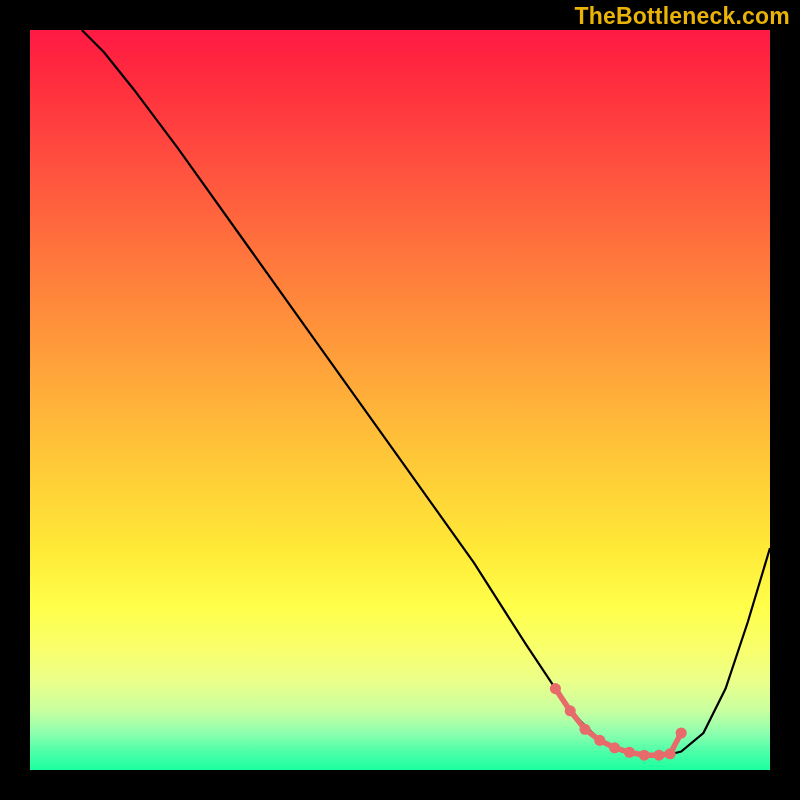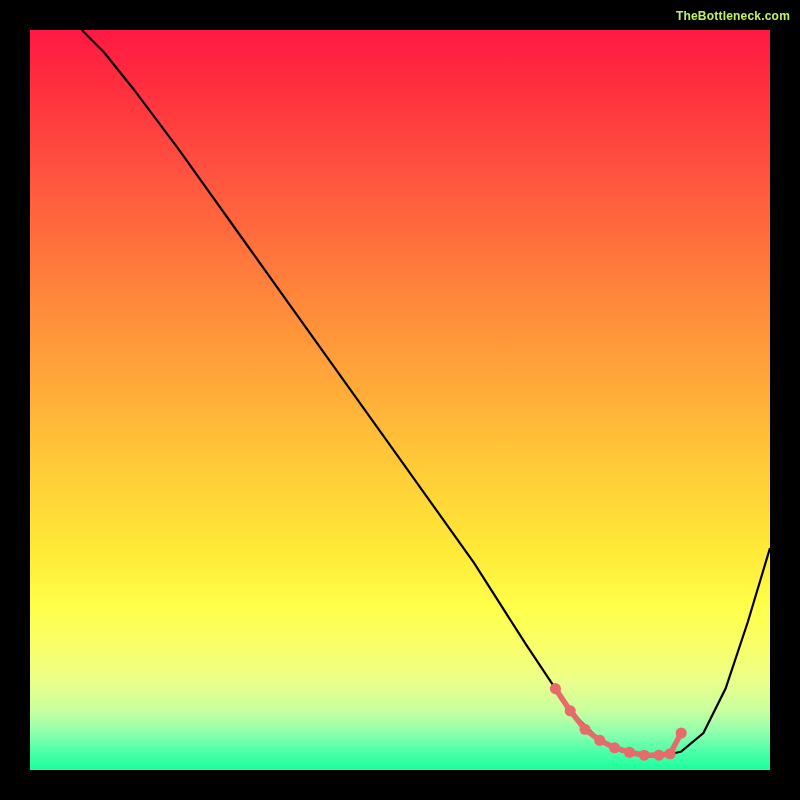--- a/index.html
+++ b/index.html
@@ -1,24 +1,24 @@
 <!DOCTYPE html>
 <html><head>
 <meta charset="utf-8">
 <style>
   * { margin: 0; padding: 0; box-sizing: border-box; }
   html, body { width: 800px; height: 800px; overflow: hidden; }
   body { background: #000; position: relative; font-family: Arial, sans-serif; }
 
   .watermark {
     position: absolute;
-    top: 9px;
+    top: 3px;
     right: 10px;
-    color: #bef264;
-    font-size: 12px;
+    color: #eab308;
+    font-size: 23px;
     font-weight: bold;
     z-index: 10;
     letter-spacing: 0.2px;
   }
 
   .plot-area {
     position: absolute;
     left: 30px;
     top: 30px;
     width: 740px;

